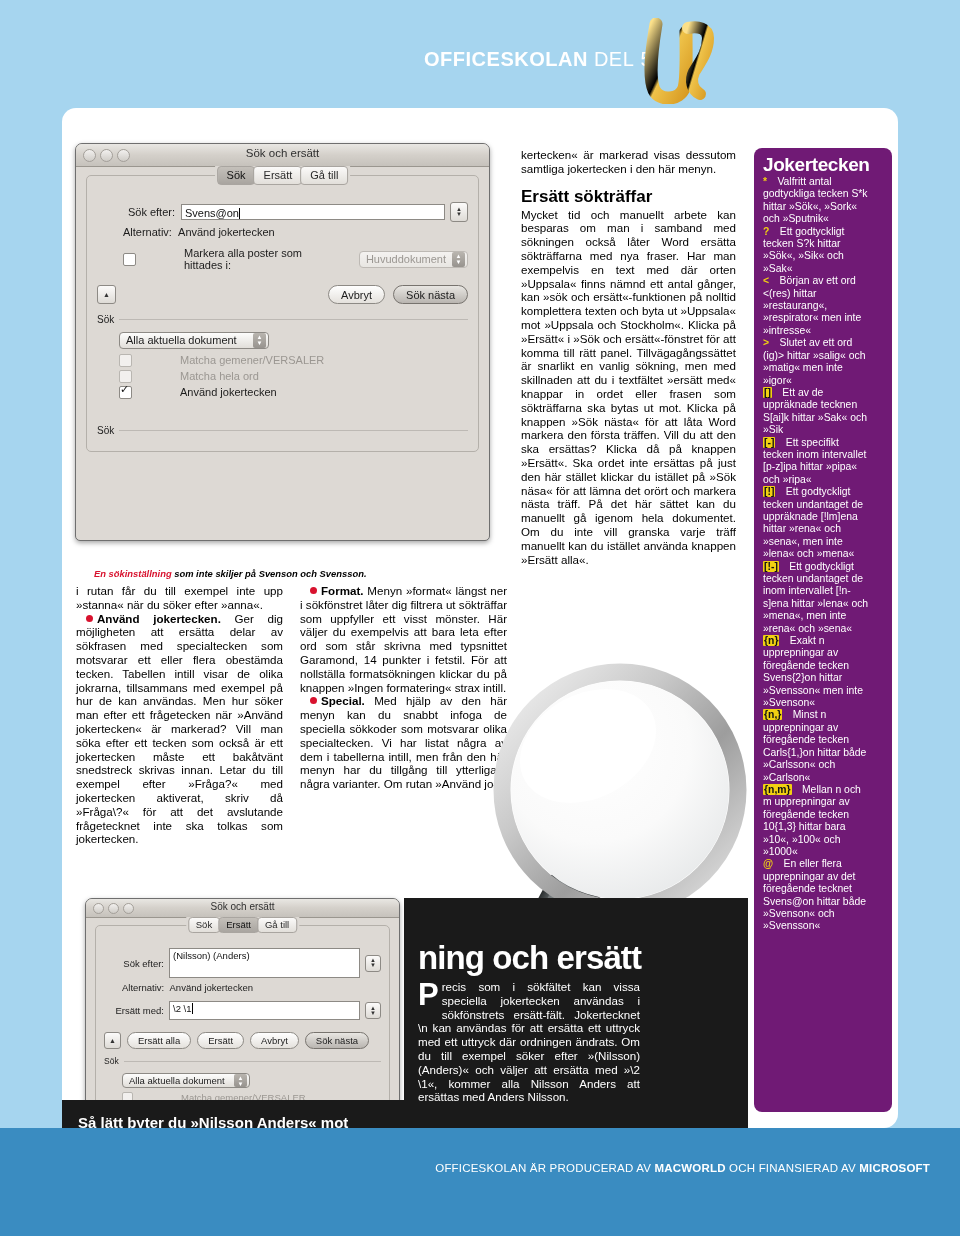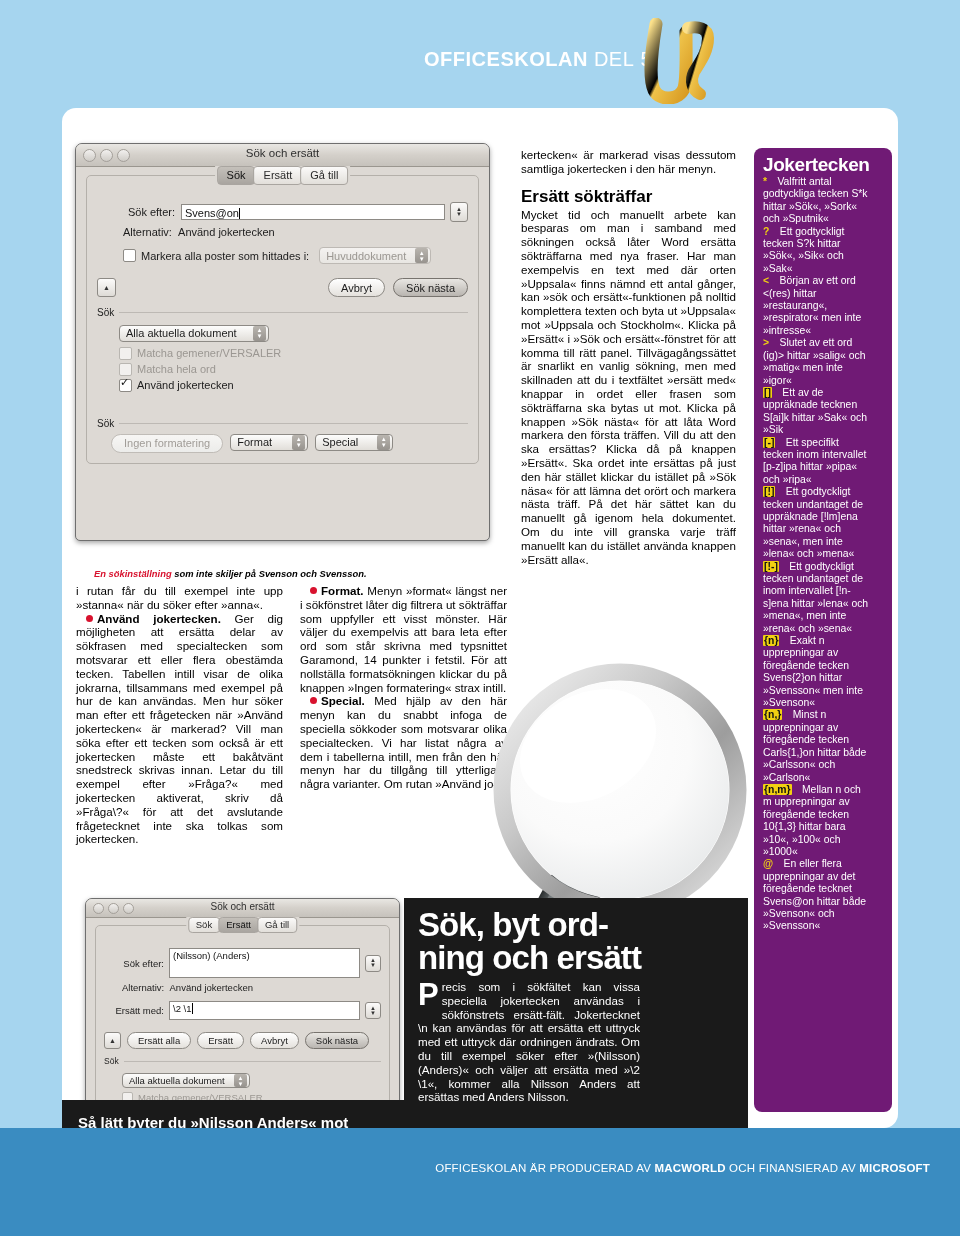--- a/index.html
+++ b/index.html
@@ -101,21 +101,21 @@
   }
   .caret{display:inline-block;width:1px;height:11px;background:#000;vertical-align:-2px;margin-left:0px;}
   .stepper{
     width:16px;height:18px;margin-left:5px;
     background:linear-gradient(to bottom,#fcfbfa,#dedbd6);
     border:1px solid #8d8a85;border-radius:3px;
     display:flex;flex-direction:column;align-items:center;justify-content:center;
     font-size:6px;color:#333;line-height:5px;
   }
   .altline{font-size:11px;color:#1c1c1c;margin:1px 0 9px 0;}
-  .chkrow{display:flex;align-items:center;font-size:11px;color:#1c1c1c;margin:3px 0;}
+  .chkrow{display:flex;align-items:center;font-size:11px;color:#1c1c1c;margin:3px 0;gap:43px;}
   .chk{
     width:11px;height:11px;border:1px solid #8d8a85;background:#fff;
     border-radius:2px;margin-right:5px;display:inline-block;position:relative;
     flex:none;
   }
   .chk.dim{border-color:#b9b6b1;background:#f2f0ee;}
   .chk.on:after{
     content:"✓";position:absolute;left:0px;top:-4px;font-size:11px;color:#111;
   }
   .dim{color:#9b9792;}
@@ -305,31 +305,20 @@
           <span class="chk on"></span>
           <span>Använd jokertecken</span>
         </div>
       </div>
 
       <div class="sectionlab" style="margin-top:26px;">
         <span>Sök</span>
         <span class="rule"></span>
       </div>
 
-      <div style="display:flex;gap:7px;padding-left:14px;">
-        <span class="btn dim">Ingen formatering</span>
-        <span class="popup" style="width:78px;">
-          <span>Format</span>
-          <span class="arrows">▲<br>▼</span>
-        </span>
-        <span class="popup" style="width:78px;">
-          <span>Special</span>
-          <span class="arrows">▲<br>▼</span>
-        </span>
-      </div>
     </div>
   </div>
 </div>
 
 <div class="caption" style="left:94px;top:568px;width:400px;font-style:italic;">
   <span class="lead">En sökinställning</span><span> som inte skiljer på Svenson och Svensson.</span>
 </div>
 
 <div class="col" style="left:76px;top:584px;width:207px;">
   <p>i rutan får du till exempel inte upp »stanna« när du söker efter »anna«.</p>
@@ -385,21 +374,21 @@
     <rect x="132" y="240" width="14" height="134" rx="7" fill="#8e9496" opacity="0.5"></rect>
     <rect x="124" y="364" width="56" height="10" rx="4" fill="#c9cdce" opacity="0.7"></rect>
   </g>
   <circle cx="150" cy="130" r="118" fill="none" stroke="url(#rim)" stroke-width="17"></circle>
   <circle cx="150" cy="130" r="109" fill="url(#lens)"></circle>
   <ellipse cx="118" cy="86" rx="72" ry="52" fill="#ffffff" opacity="0.85" transform="rotate(-28 118 86)"></ellipse>
 </svg>
 
 <div id="blackpanel">
   <h1>
-    <span>Sök, byt ord-</span><br>
+    <br>
     <span>ning och ersätt</span>
   </h1>
   <div class="ptext">
     <span class="dropcap">P</span><span>recis som i sökfältet kan vissa speciella jokertecken användas i sökfönstrets ersätt-fält. Jokertecknet \n kan användas för att ersätta ett uttryck med ett uttryck där ordningen ändrats. Om du till exempel söker efter »(Nilsson) (Anders)« och väljer att ersätta med »\2 \1«, kommer alla Nilsson Anders att ersättas med Anders Nilsson.</span>
   </div>
 </div>
 
 <div class="macwin" id="dlg2" style="left:85px;top:898px;width:313px;height:222px;">
   <div class="titlebar" style="height:18px;">
     <div class="lights" style="top:4px;">

